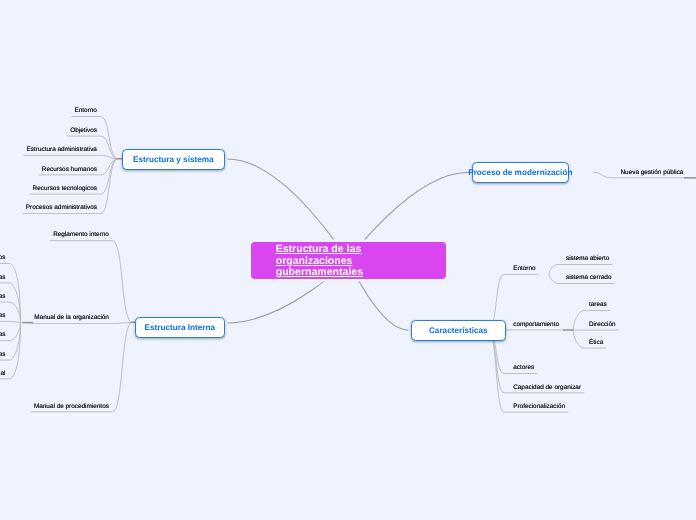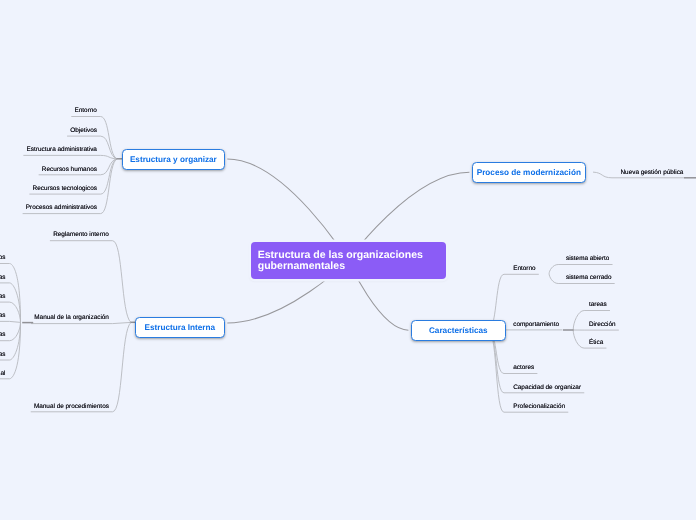--- a/index.html
+++ b/index.html
@@ -3,23 +3,23 @@
 <meta charset="utf-8">
 <style>
   html,body{margin:0;padding:0;}
   body{width:696px;height:520px;background:#eff3fd;overflow:hidden;
        font-family:"Liberation Sans",sans-serif;
        -webkit-font-smoothing:antialiased;text-rendering:geometricPrecision;}
   #stage{position:relative;width:696px;height:520px;overflow:hidden;}
   svg#links{position:absolute;left:0;top:0;width:696px;height:520px;z-index:1;}
   #nodes{position:absolute;left:0;top:0;width:696px;height:520px;z-index:2;}
   .node{position:absolute;box-sizing:border-box;display:flex;align-items:center;}
-  .central{background:#8b5cf6;border-radius:4px;color:#fff;font-weight:bold;
-           font-size:10.55px;line-height:11.4px;padding:2px 7px 0;
-           box-shadow:0 0 0 2.5px #eff3fd, 0 1px 3px rgba(0,0,0,.25);}
+  .central{background:#d946ef;border-radius:4px;color:#fff;font-weight:bold;
+           font-size:10.55px;line-height:11.4px;padding:2px 25px 0;
+           box-shadow:0 0 0 2.5px #eff3fd, 0 1px 3px rgba(0,0,0,.25);text-decoration:underline;}
   .branch{background:#fff;border:1.6px solid #2a7ce0;border-radius:4.5px;
           color:#0d6fe8;font-weight:bold;font-size:8.2px;white-space:nowrap;
           justify-content:center;box-shadow:0 1px 2.5px rgba(0,0,0,.35);}
   .leaf{position:absolute;color:#1f1f27;font-size:6.4px;white-space:nowrap;
         line-height:7px;text-shadow:0 0 0.55px rgba(25,25,35,.95);}
 </style>
 </head>
 <body>
 
 <div id="stage">
@@ -64,28 +64,28 @@
       <path d="M 684 177.8 L 696 177.8" fill="none" stroke="#919196" stroke-width="1.5" stroke-linecap="butt"></path>
     </svg>
 
   <div id="nodes">
 
     <div class="node central" style="left: 250.7px; top: 241.8px; width: 195px; height: 37.4px;">
       <span>Estructura de las organizaciones gubernamentales</span>
     </div>
 
     <div class="node branch" style="left: 121.8px; top: 148.5px; width: 103.1px; height: 21px;">
-      <span>Estructura y organizar</span>
+      <span>Estructura y sistema</span>
     </div>
 
     <div class="node branch" style="left: 134.8px; top: 317px; width: 90.1px; height: 21px;">
       <span>Estructura Interna</span>
     </div>
 
-    <div class="node branch" style="left: 471.8px; top: 161.6px; width: 114px; height: 21.1px;">
+    <div class="node branch" style="left: 471.8px; top: 161.6px; width: 97px; height: 21.1px;">
       <span>Proceso de modernización</span>
     </div>
 
     <div class="node branch" style="left: 410.8px; top: 319.5px; width: 95px; height: 21.3px;">
       <span>Características</span>
     </div>
 
   <div class="leaf" style="top: 107.2px; right: 599.1px;">Entorno</div>
       <div class="leaf" style="top: 126.8px; right: 599.1px;">Objetivos</div>
       <div class="leaf" style="top: 146.1px; right: 599.1px;">Estructura administrativa</div>

